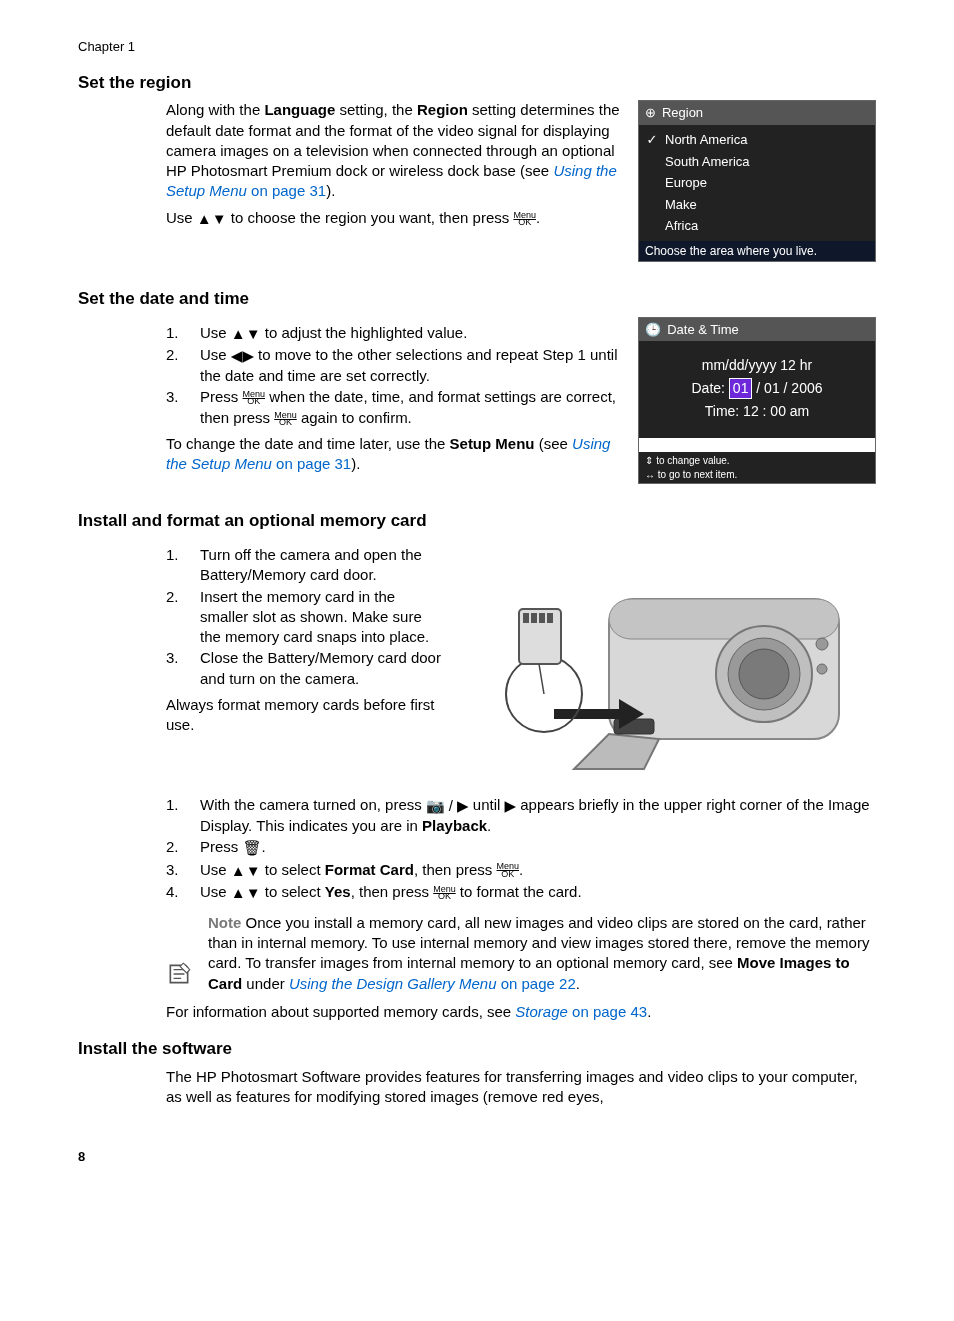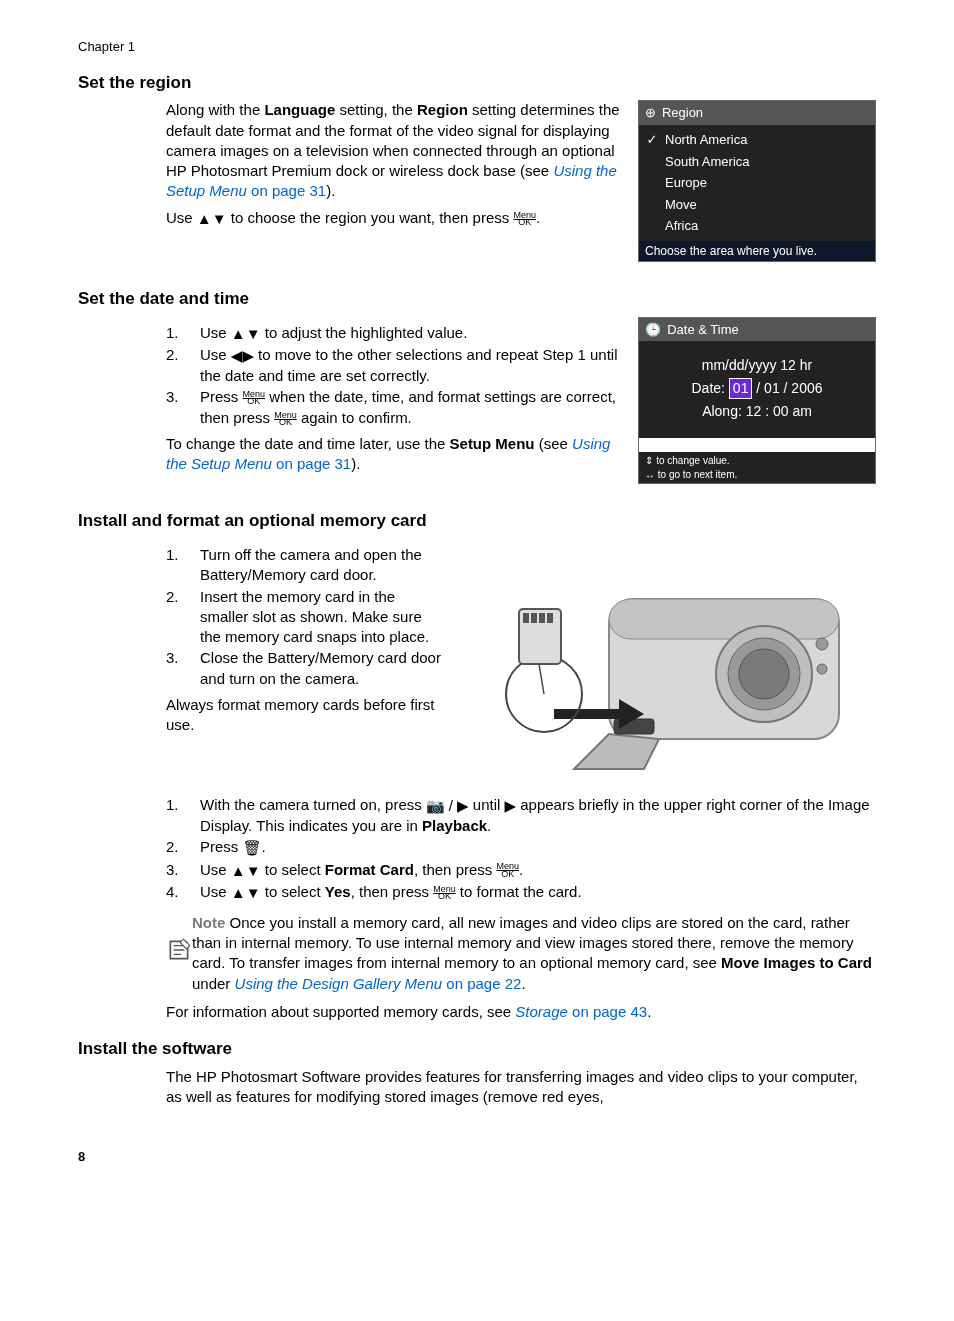--- a/index.html
+++ b/index.html
@@ -23,21 +23,21 @@
   .screen .footer { background: #0f172a; color: #fff; font-size: 12px; padding: 2px 6px; }
   .dt-screen .content { text-align: center; padding: 12px 6px 14px; }
   .dt-screen .dt-line { margin: 3px 0; font-size: 14px; }
   .hl { border: 1px solid #fff; background: #6d28d9; padding: 0 3px; display: inline-block; }
   .dt-footer { background: #222; color: #fff; font-size: 10px; padding: 2px 6px; margin-top: 14px; }
   .glyph { display: inline-block; vertical-align: middle; }
   .menu-ok { display: inline-block; font-size: 9px; line-height: 0.8; text-align: center; vertical-align: middle; }
   .menu-ok .top { text-decoration: underline; display: block; }
   .camera-placeholder { width: 390px; height: 250px; flex-shrink: 0; position: relative; }
   .camera-placeholder svg { width: 100%; height: 100%; }
-  .note-row { display: flex; gap: 0; margin: 10px 0 6px 88px; align-items: center; }
+  .note-row { display: flex; gap: 16px; margin: 10px 0 6px 88px; align-items: flex-end; }
   .note-icon { width: 26px; flex-shrink: 0; font-size: 20px; }
   .note-label { color: #7a7a7a; font-weight: bold; }
   .pagenum { font-weight: bold; font-size: 13px; margin-top: 40px; }
   .globe-icon, .clock-icon { font-size: 13px; }
 </style>
 </head>
 <body>
 
 <div class="chapter">Chapter 1</div>
 
@@ -65,21 +65,21 @@
       <div class="item">
           <span class="check-col"></span>
           <span>South America</span>
         </div>
       <div class="item">
           <span class="check-col"></span>
           <span>Europe</span>
         </div>
       <div class="item">
           <span class="check-col"></span>
-          <span>Move</span>
+          <span>Make</span>
         </div>
       <div class="item">
           <span class="check-col"></span>
           <span>Africa</span>
         </div>
     </div>
     <div class="footer">Choose the area where you live.</div>
   </div>
 </div>
 
@@ -103,21 +103,21 @@
     <p><span>To change the date and time later, use the </span><strong>Setup Menu</strong><span> (see </span><a href="#"><em><span>Using the Setup Menu</span></em><span> on page 31</span></a><span>).</span></p>
   </div>
   <div class="screen dt-screen">
     <div class="title-bar">
         <span class="clock-icon">🕒</span>
         <span>Date &amp; Time</span>
       </div>
     <div class="content">
       <div class="dt-line">mm/dd/yyyy  12 hr</div>
       <div class="dt-line"><span>Date:</span> <span class="hl">01</span><span> / 01 / 2006</span></div>
-      <div class="dt-line"><span>Along:</span> <span>12 : 00  am</span></div>
+      <div class="dt-line"><span>Time:</span> <span>12 : 00  am</span></div>
     </div>
     <div class="dt-footer">
       <div><span>⇕</span> <span>to change value.</span></div>
       <div><span>↔</span> <span>to go to next item.</span></div>
     </div>
   </div>
 </div>
 
 <h2>Install and format an optional memory card</h2>
 <div class="row">

